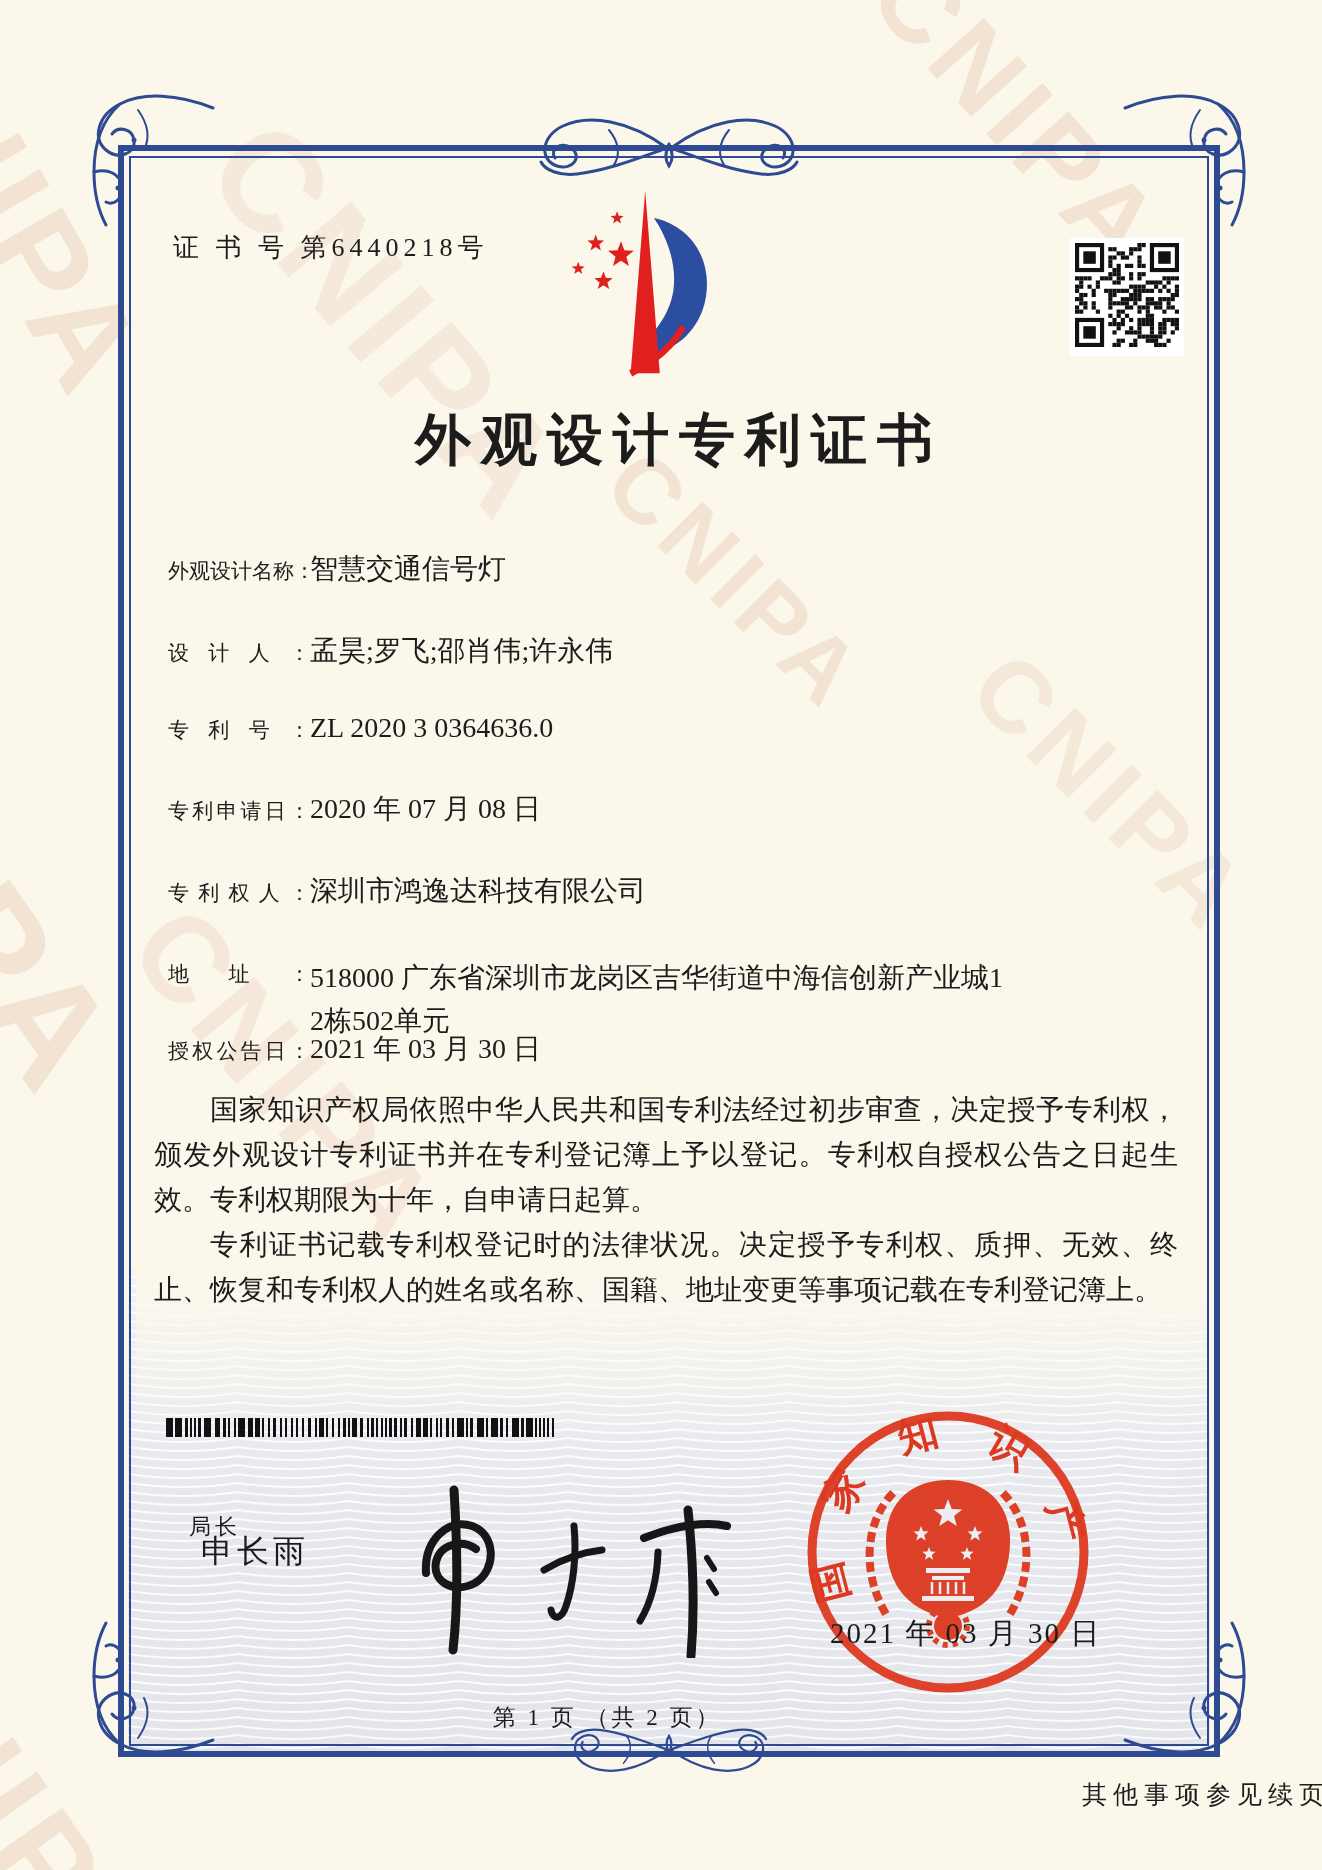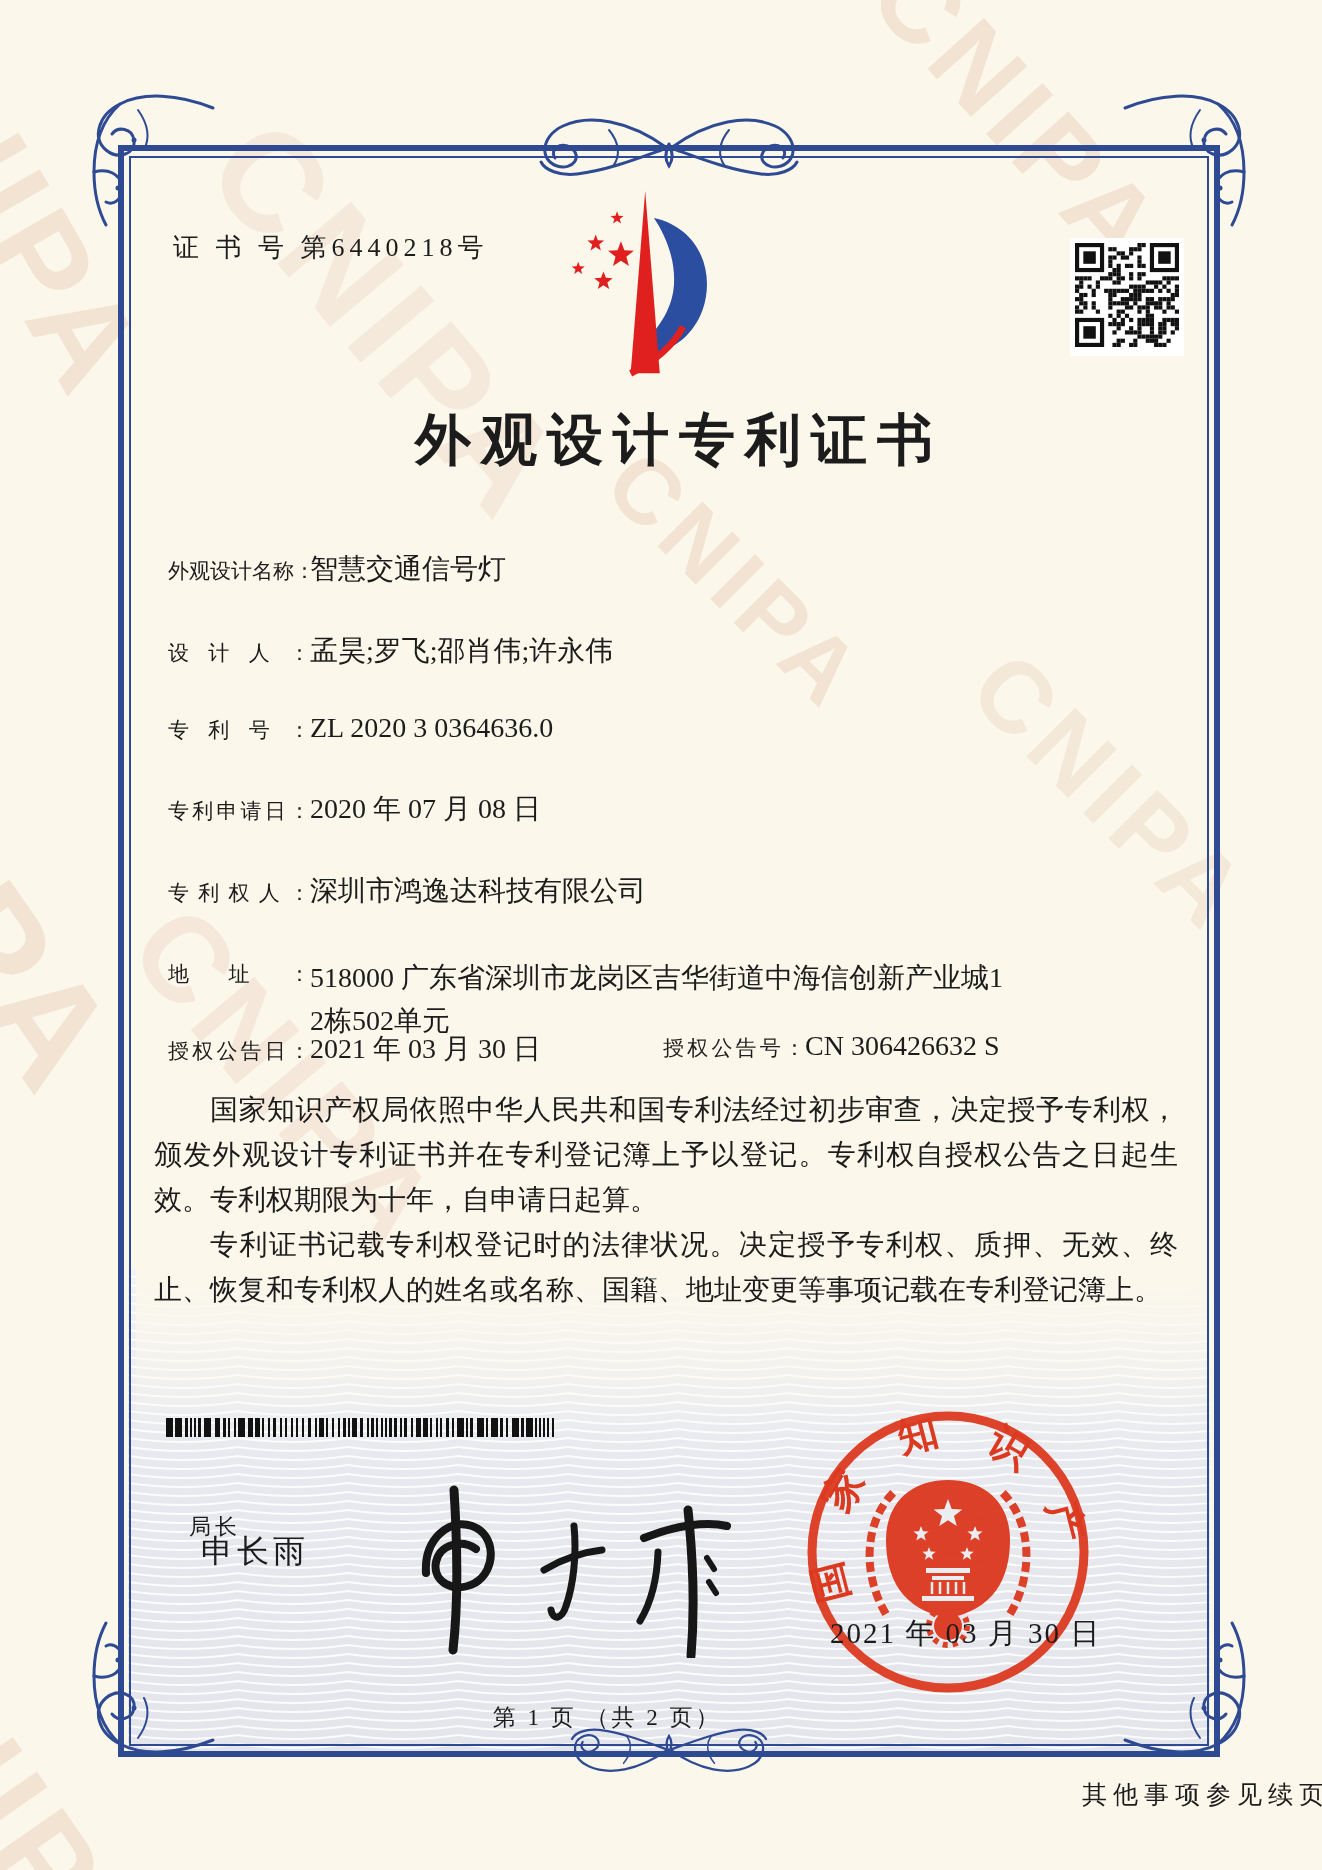--- a/index.html
+++ b/index.html
@@ -430,23 +430,20 @@
   <span class="flabel">专利申请日：</span><span class="fvalue">2020 年 07 月 08 日</span>
 </div>
 <div class="abs frow" style="top:872px;">
   <span class="flabel">专利权人：</span><span class="fvalue">深圳市鸿逸达科技有限公司</span>
 </div>
 <div class="abs frow" style="top:956px;">
   <span class="flabel">地址：</span><span class="addr-val"><span>518000 广东省深圳市龙岗区吉华街道中海信创新产业城1</span><br><span>2栋502单元</span></span>
 </div>
 <div class="abs frow" style="top:1030px;">
   <span class="flabel">授权公告日：</span><span class="fvalue">2021 年 03 月 30 日</span>
-  <span class="grant2">
-    <span class="flabel">授权公告号：</span><span class="fvalue">CN 306426632 S</span>
-  </span>
 </div>
 
 <p class="abs body-p" style="top:1083px;">国家知识产权局依照中华人民共和国专利法经过初步审查，决定授予专利权，颁发外观设计专利证书并在专利登记簿上予以登记。专利权自授权公告之日起生效。专利权期限为十年，自申请日起算。</p>
 <p class="abs body-p" style="top:1218px;">专利证书记载专利权登记时的法律状况。决定授予专利权、质押、无效、终止、恢复和专利权人的姓名或名称、国籍、地址变更等事项记载在专利登记簿上。</p>
 
 <div class="abs barcode">
   <svg id="barcode" width="392" height="19" xmlns="http://www.w3.org/2000/svg">
       <rect x="0" y="0" width="7" height="19" fill="#111"></rect>
       <rect x="9" y="0" width="7" height="19" fill="#111"></rect>
       <rect x="19" y="0" width="3" height="19" fill="#111"></rect>

